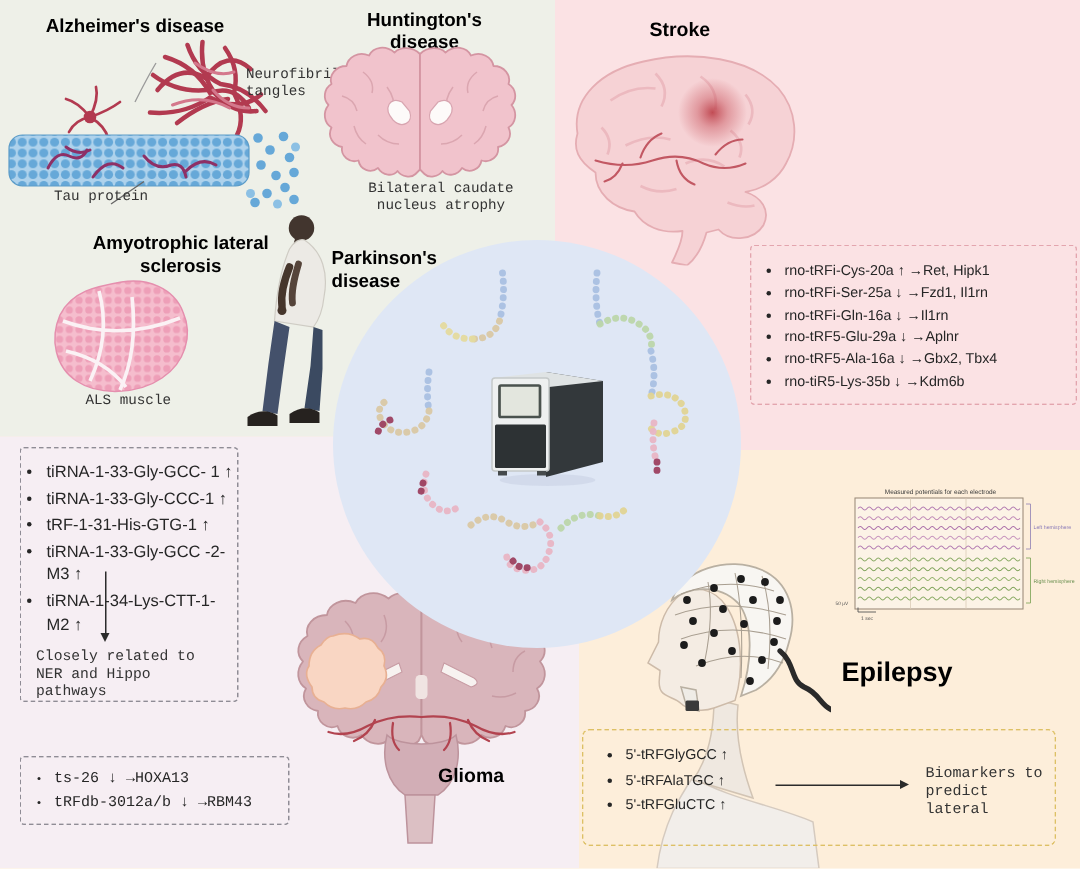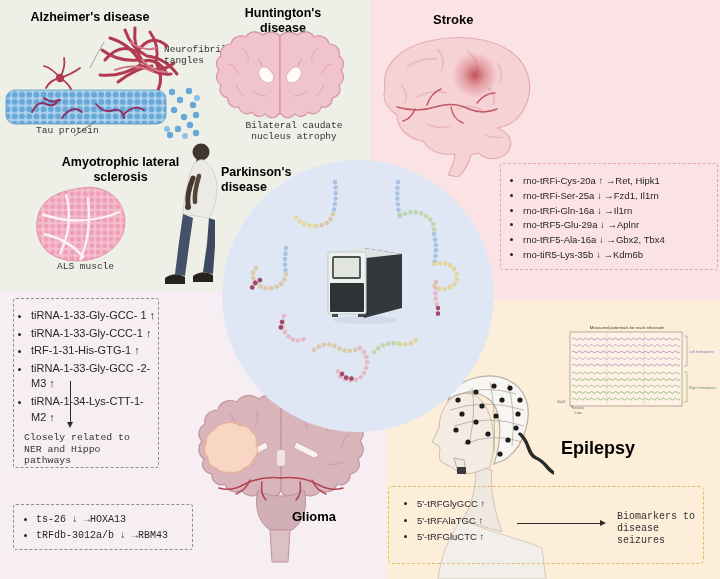--- a/index.html
+++ b/index.html
@@ -313,21 +313,21 @@
 
   <div class="abs dtitle" style="left:561px;top:438px;font-size:18px;">Epilepsy</div>
 
   <div class="dashbox" style="left:388px;top:486px;width:314px;height:76px;border:1.5px dashed #ddc065;border-radius:5px;">
     <ul class="items-95" style="position:absolute;left:14px;top:8px;padding:0 0 0 14px;">
       <li style="line-height:1.55;">5'-tRFGlyGCC ↑</li>
       <li style="line-height:1.55;">5'-tRFAlaTGC ↑</li>
       <li style="line-height:1.55;">5'-tRFGluCTC ↑</li>
     </ul>
     <div class="arr-h" style="left:128px;top:36px;width:86px;"></div>
-    <div class="abs cap" style="left:228px;top:24px;width:82px;font-size:10px;">Biomarkers to disease seizures</div>
+    <div class="abs cap" style="left:228px;top:24px;width:82px;font-size:10px;">Biomarkers to predict lateral</div>
   </div>
 
   <div class="abs" style="left:222px;top:160px;width:272px;height:272px;border-radius:50%;background:#dfe7f5;"></div>
 
   <svg class="abs beads" style="left:222px;top:160px;" width="272" height="272" viewBox="0 0 272 272">
     <path stroke="#a9c0e2" d="M113,22 q2,16 -2,32"></path>
     <path stroke="#d9c8a4" d="M111,54 q-4,12 -18,12"></path>
     <path stroke="#e4da9e" d="M93,66 q-14,0 -20,-10"></path>
     <path stroke="#a9c0e2" d="M176,22 q-2,20 2,34"></path>
     <path stroke="#bcd6aa" d="M178,56 q14,-8 26,0 q10,6 8,18"></path>

